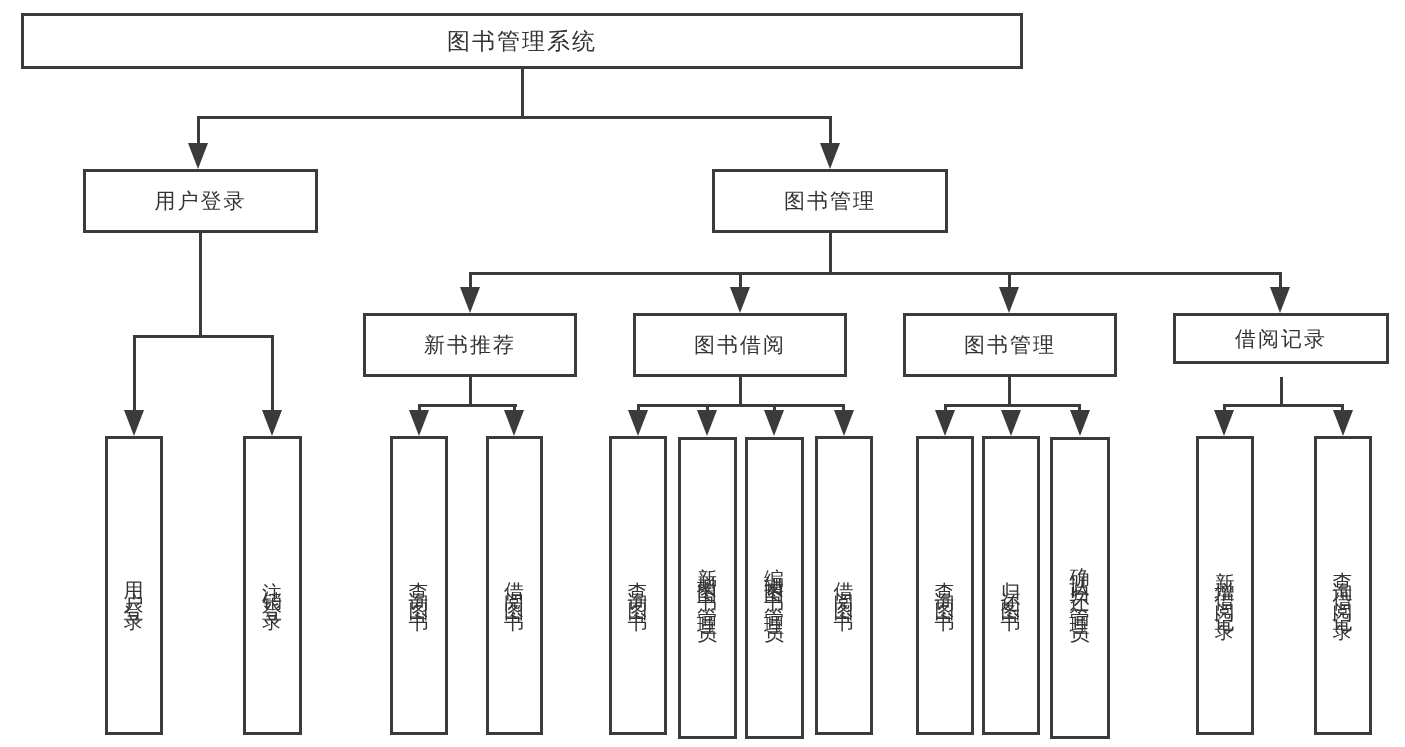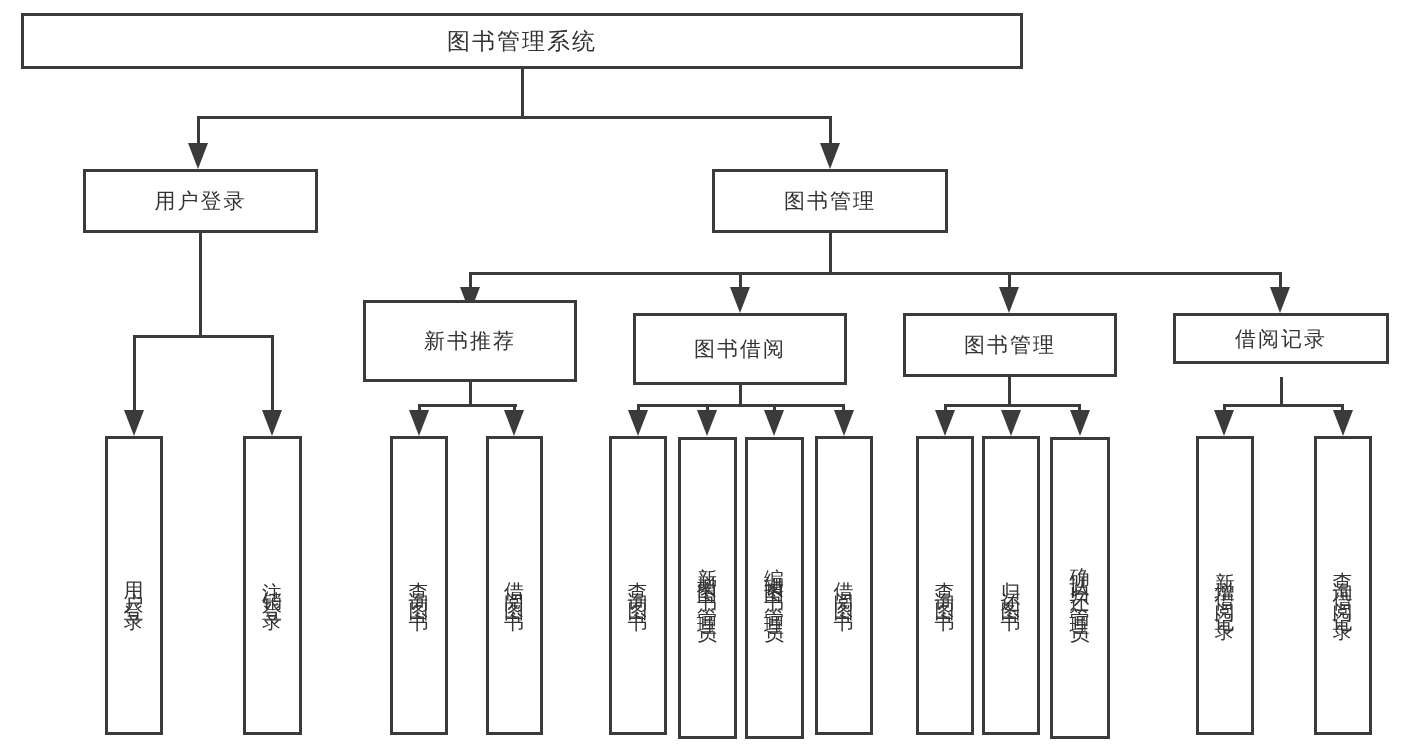--- a/index.html
+++ b/index.html
@@ -106,22 +106,22 @@
   <div class="hline" style="left:469px;top:272px;width:813px"></div>
   <div class="vline" style="left:469px;top:272px;height:18px"></div>
   <div class="vline" style="left:739px;top:272px;height:18px"></div>
   <div class="vline" style="left:1008px;top:272px;height:18px"></div>
   <div class="vline" style="left:1279px;top:272px;height:18px"></div>
   <div class="arrow" style="left:460px;top:287px"></div>
   <div class="arrow" style="left:730px;top:287px"></div>
   <div class="arrow" style="left:999px;top:287px"></div>
   <div class="arrow" style="left:1270px;top:287px"></div>
 
-  <div class="box" style="left:363px;top:300px;width:214px;height:82px">新书推荐</div>
-  <div class="box" style="left:633px;top:313px;width:214px;height:72px">图书借阅</div>
+  <div class="box" style="left:363px;top:313px;width:214px;height:64px">新书推荐</div>
+  <div class="box" style="left:633px;top:313px;width:214px;height:64px">图书借阅</div>
   <div class="box" style="left:903px;top:313px;width:214px;height:64px">图书管理</div>
   <div class="box" style="left:1173px;top:313px;width:216px;height:51px">借阅记录</div>
 
   <div class="vline" style="left:469px;top:377px;height:30px"></div>
   <div class="hline" style="left:418px;top:404px;width:99px"></div>
   <div class="vline" style="left:418px;top:404px;height:10px"></div>
   <div class="vline" style="left:513px;top:404px;height:10px"></div>
   <div class="arrow" style="left:409px;top:410px"></div>
   <div class="arrow" style="left:504px;top:410px"></div>
 

